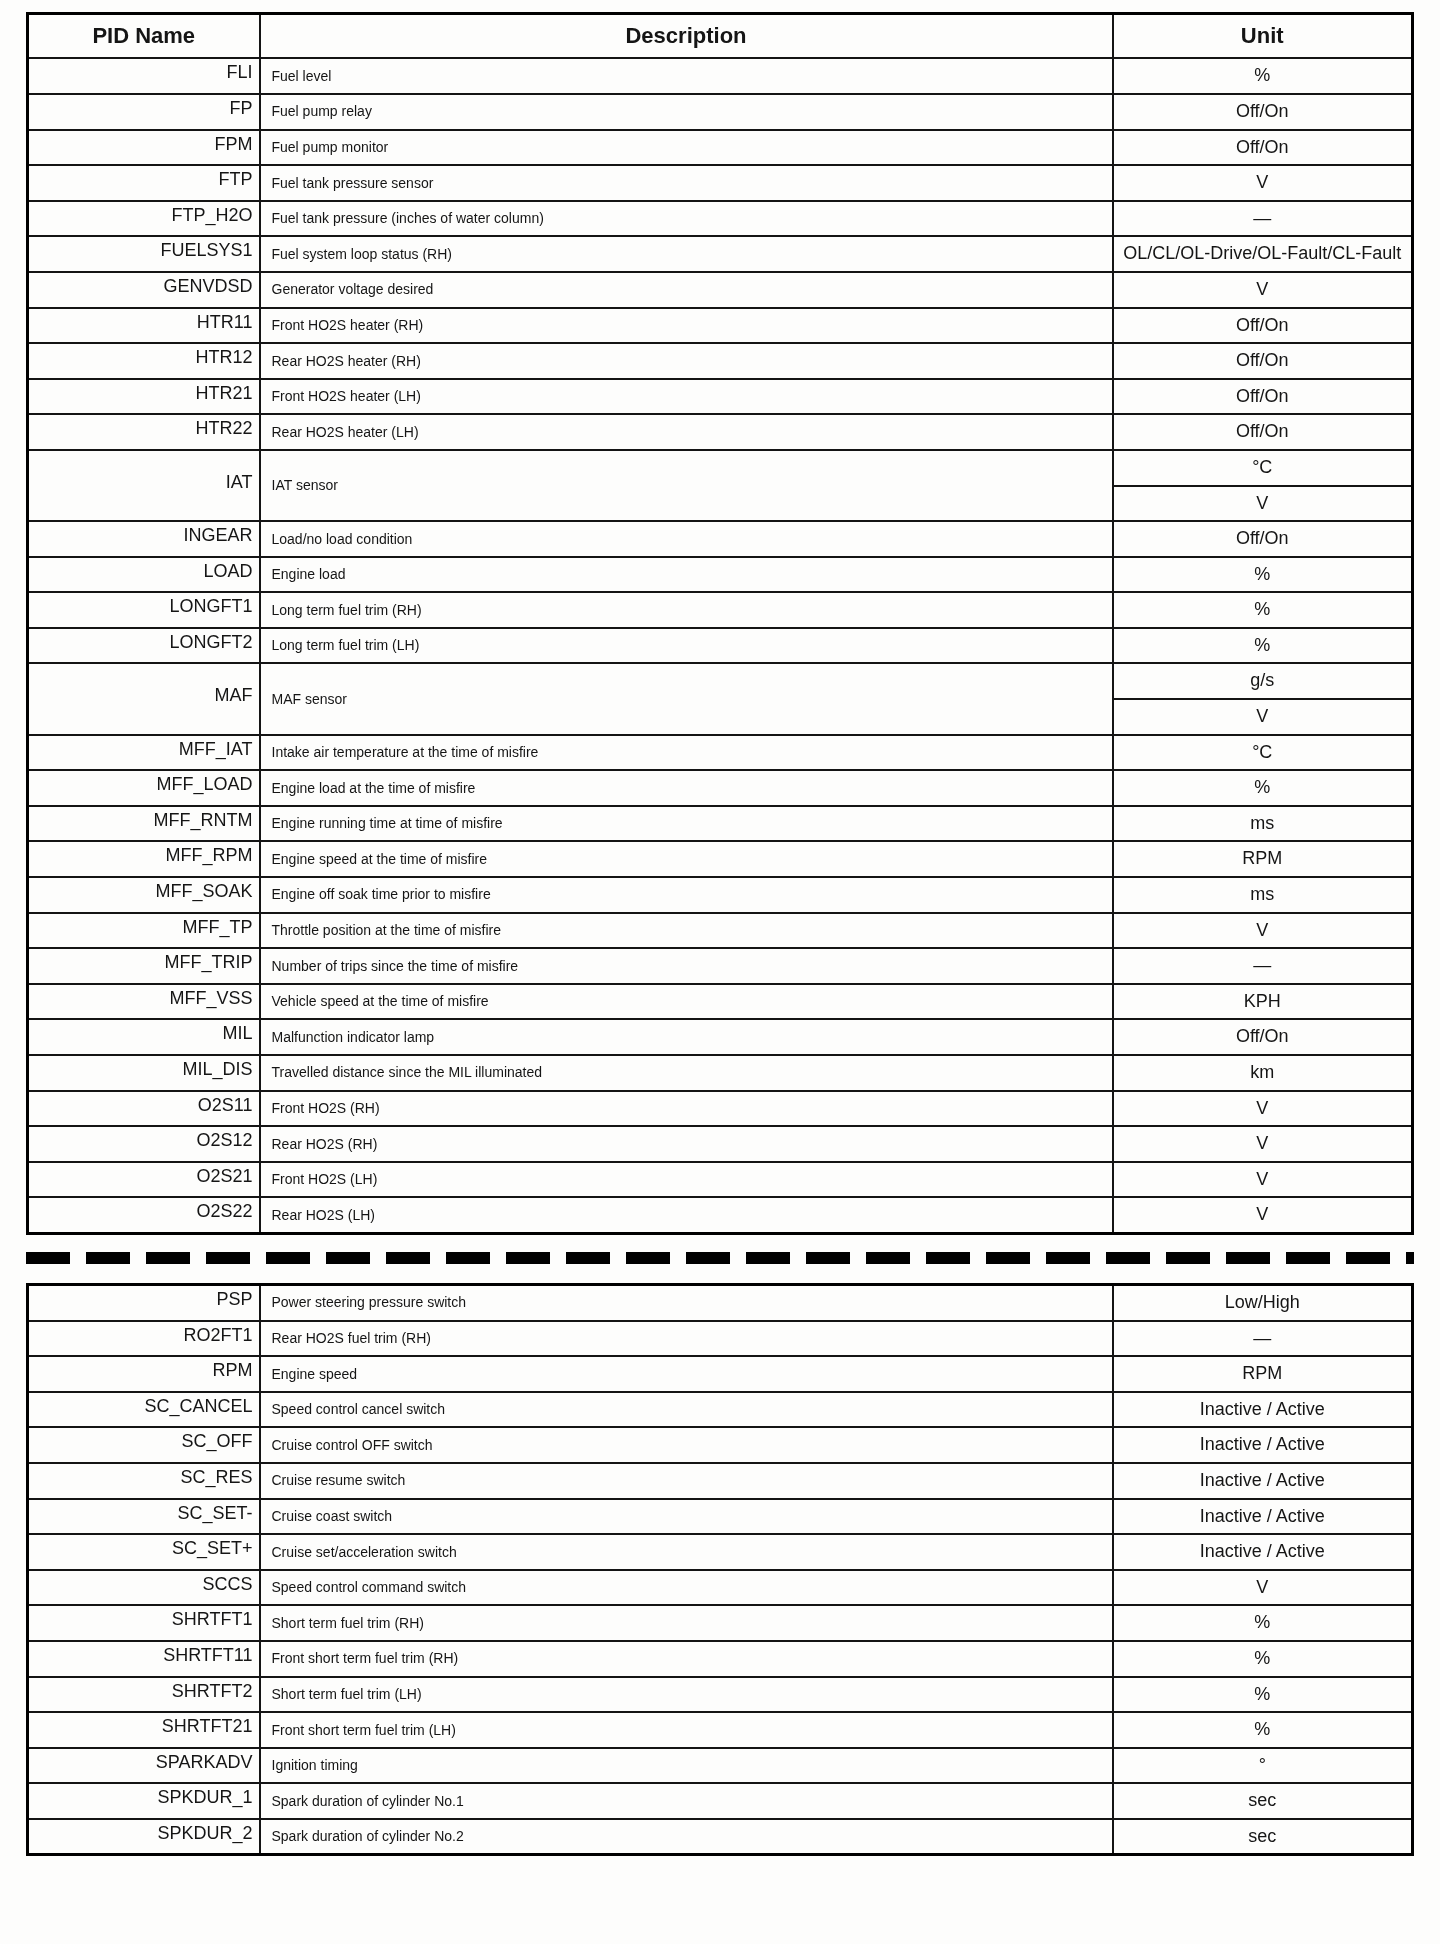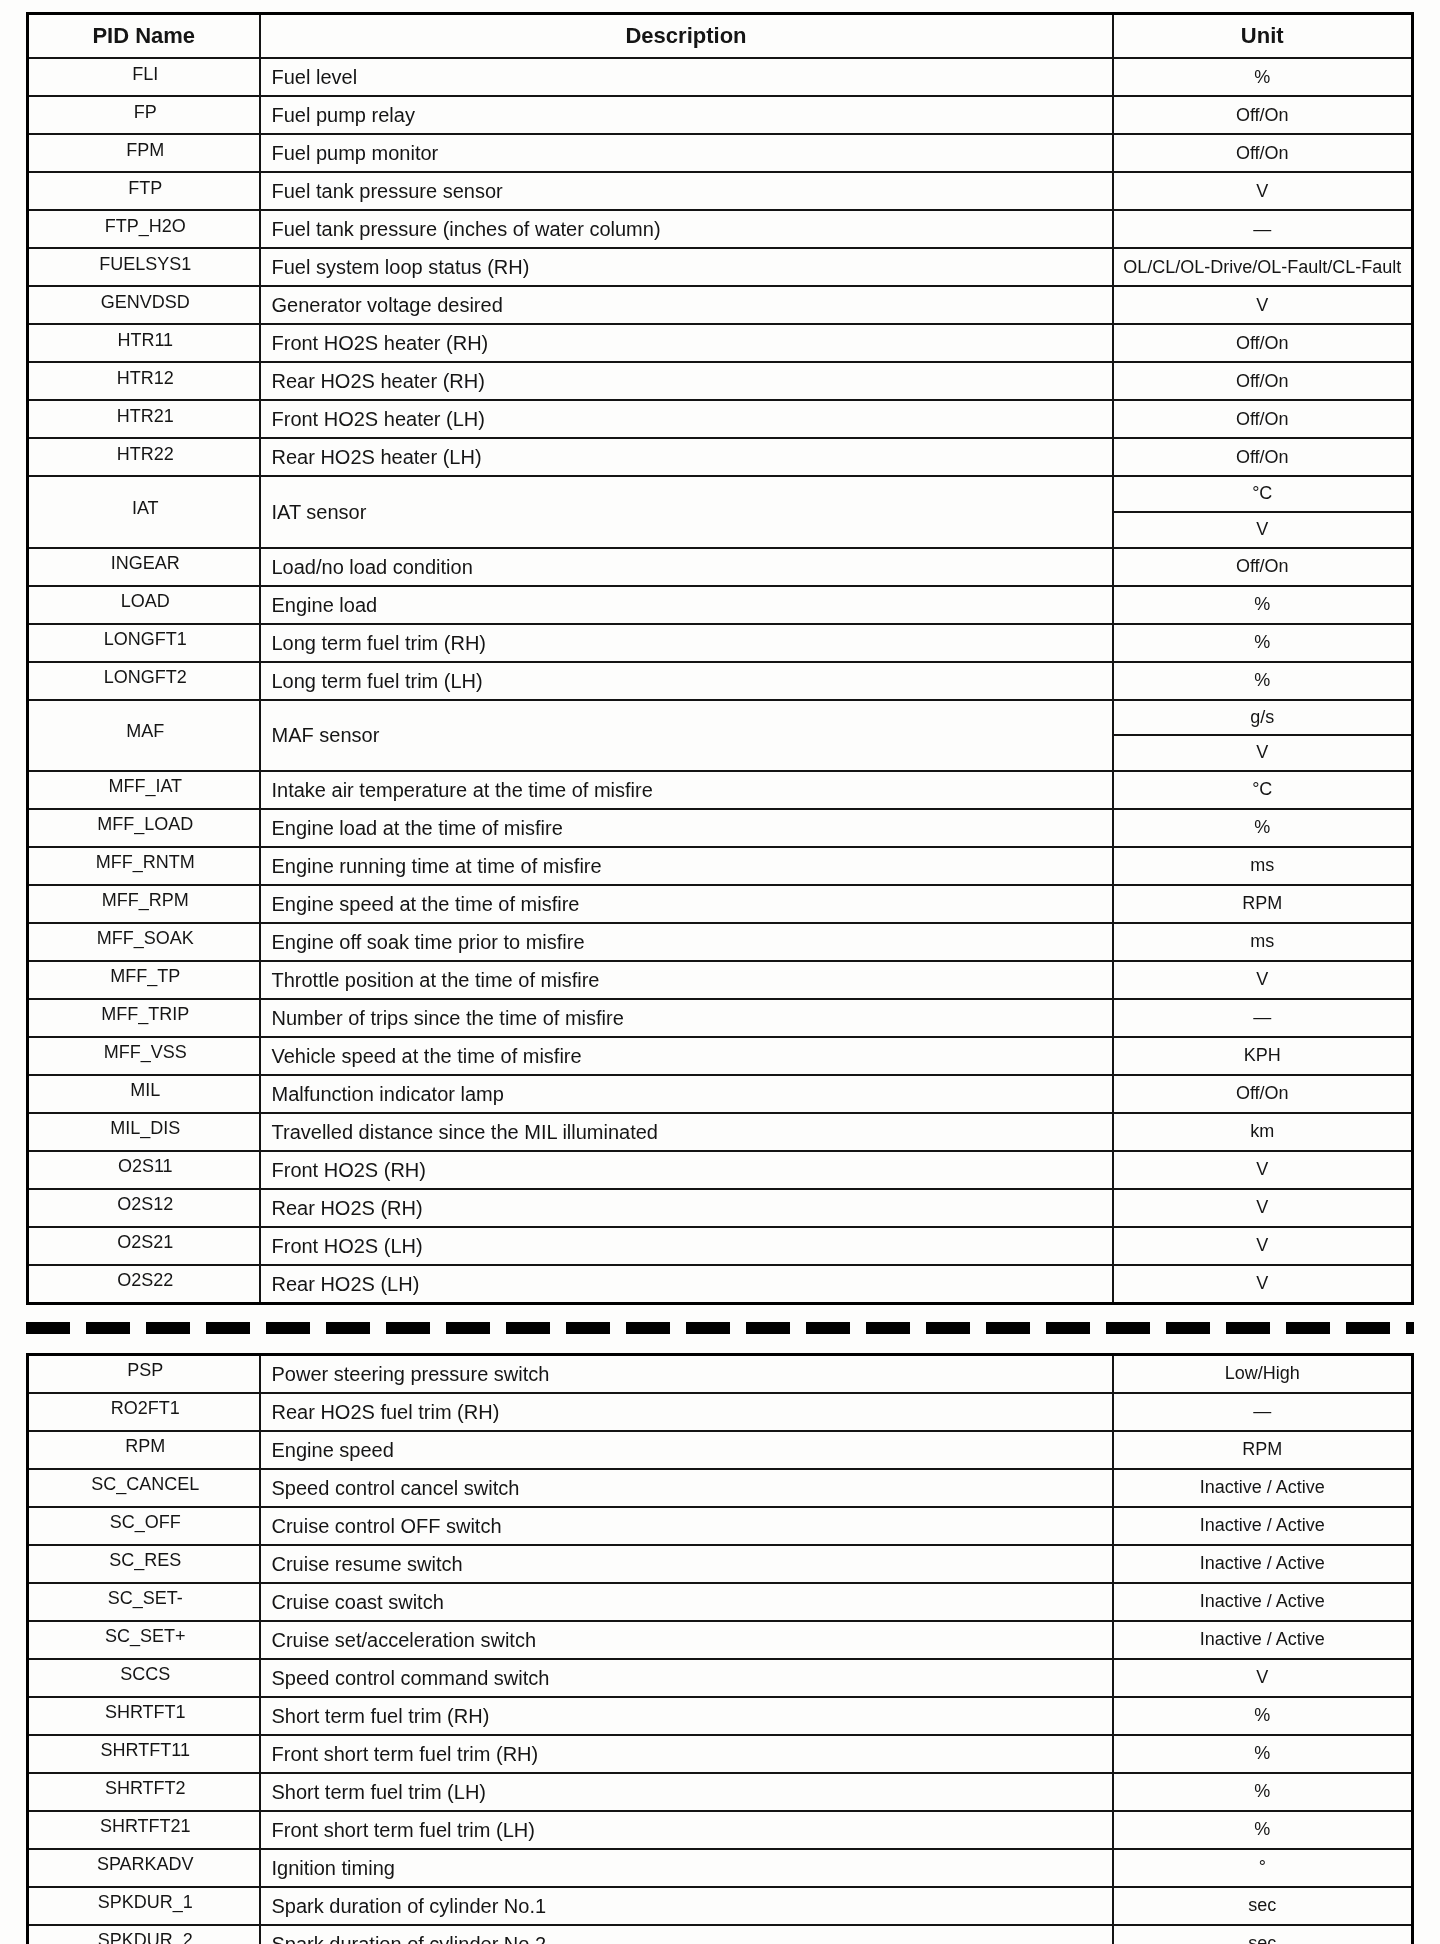--- a/index.html
+++ b/index.html
@@ -34,25 +34,25 @@
   }
   table.pid-table th {
     font-size: 22px;
     font-weight: bold;
     text-align: center;
     padding: 8px 4px;
     background: #fdfdfc;
   }
   td.c-pid {
     font-size: 18px;
-    text-align: center;
+    text-align: right;
     padding: 0 6px 6px 9px;
   }
   td.c-desc {
-    font-size: 20px;
+    font-size: 14px;
     text-align: left;
     padding: 6px 6px 6px 11px;
   }
   td.c-unit {
     font-size: 18px;
     text-align: center;
     padding: 6px 8px;
   }
   .page-break {
     height: 12px;

